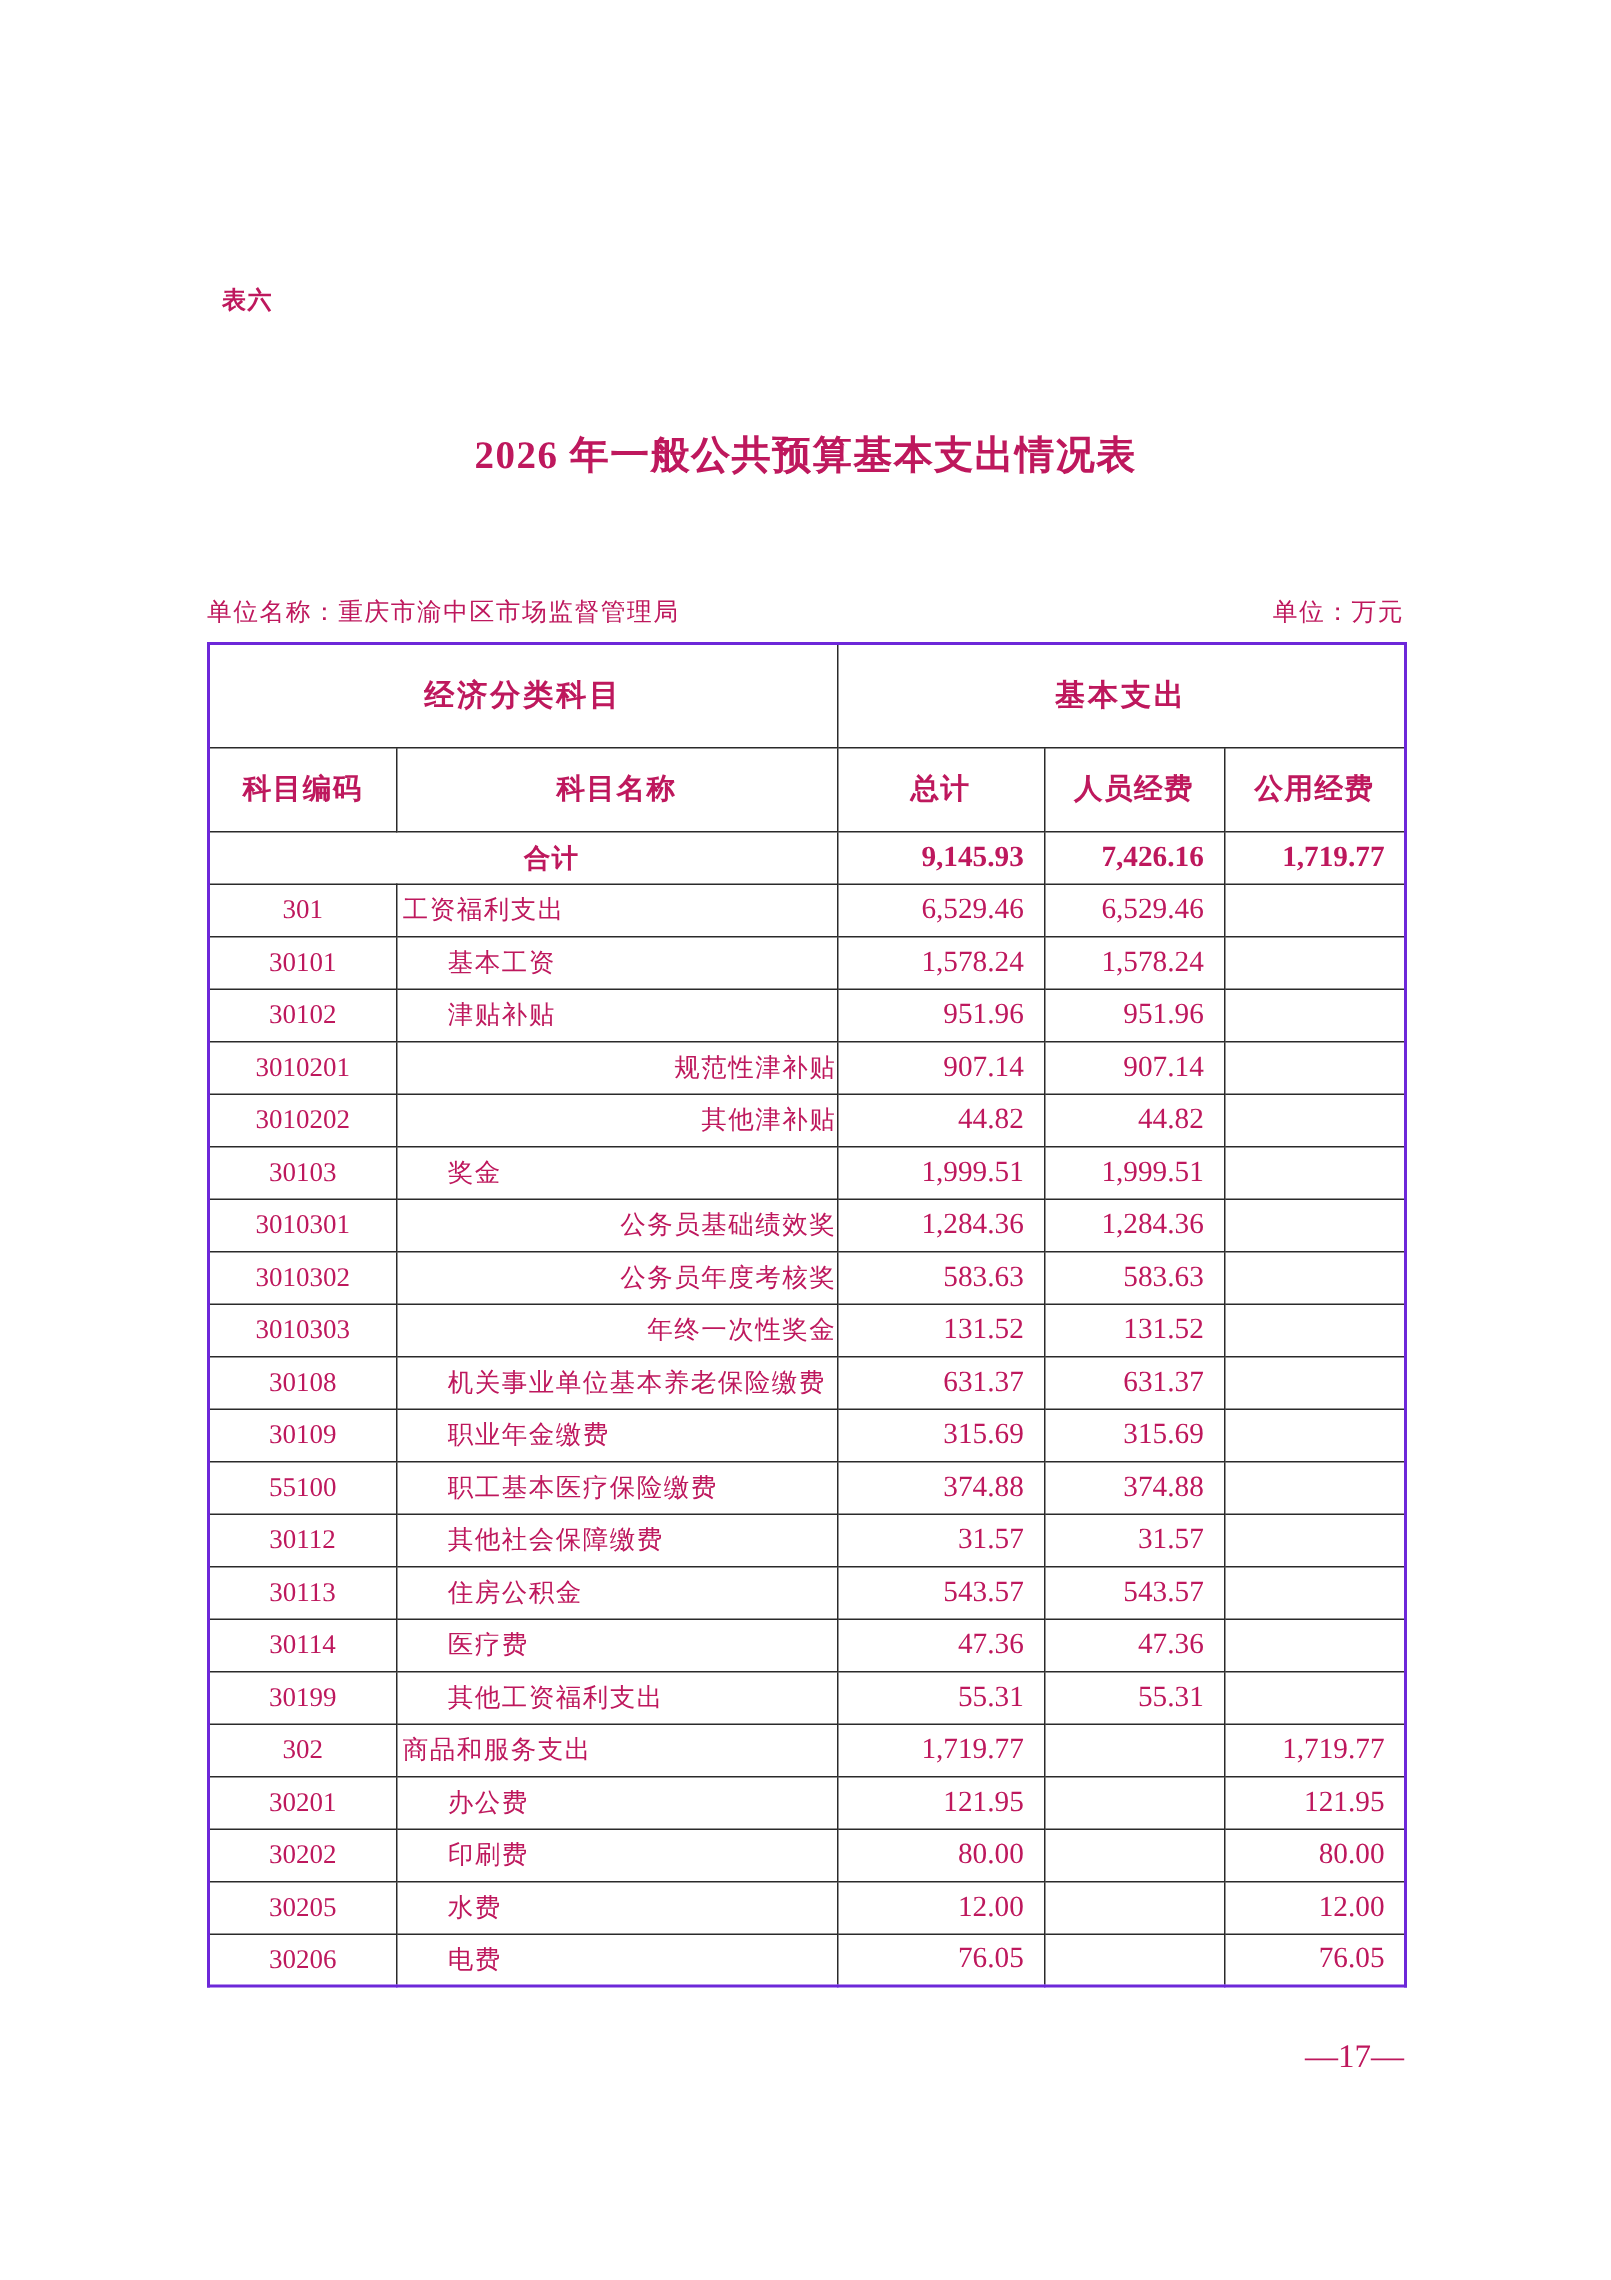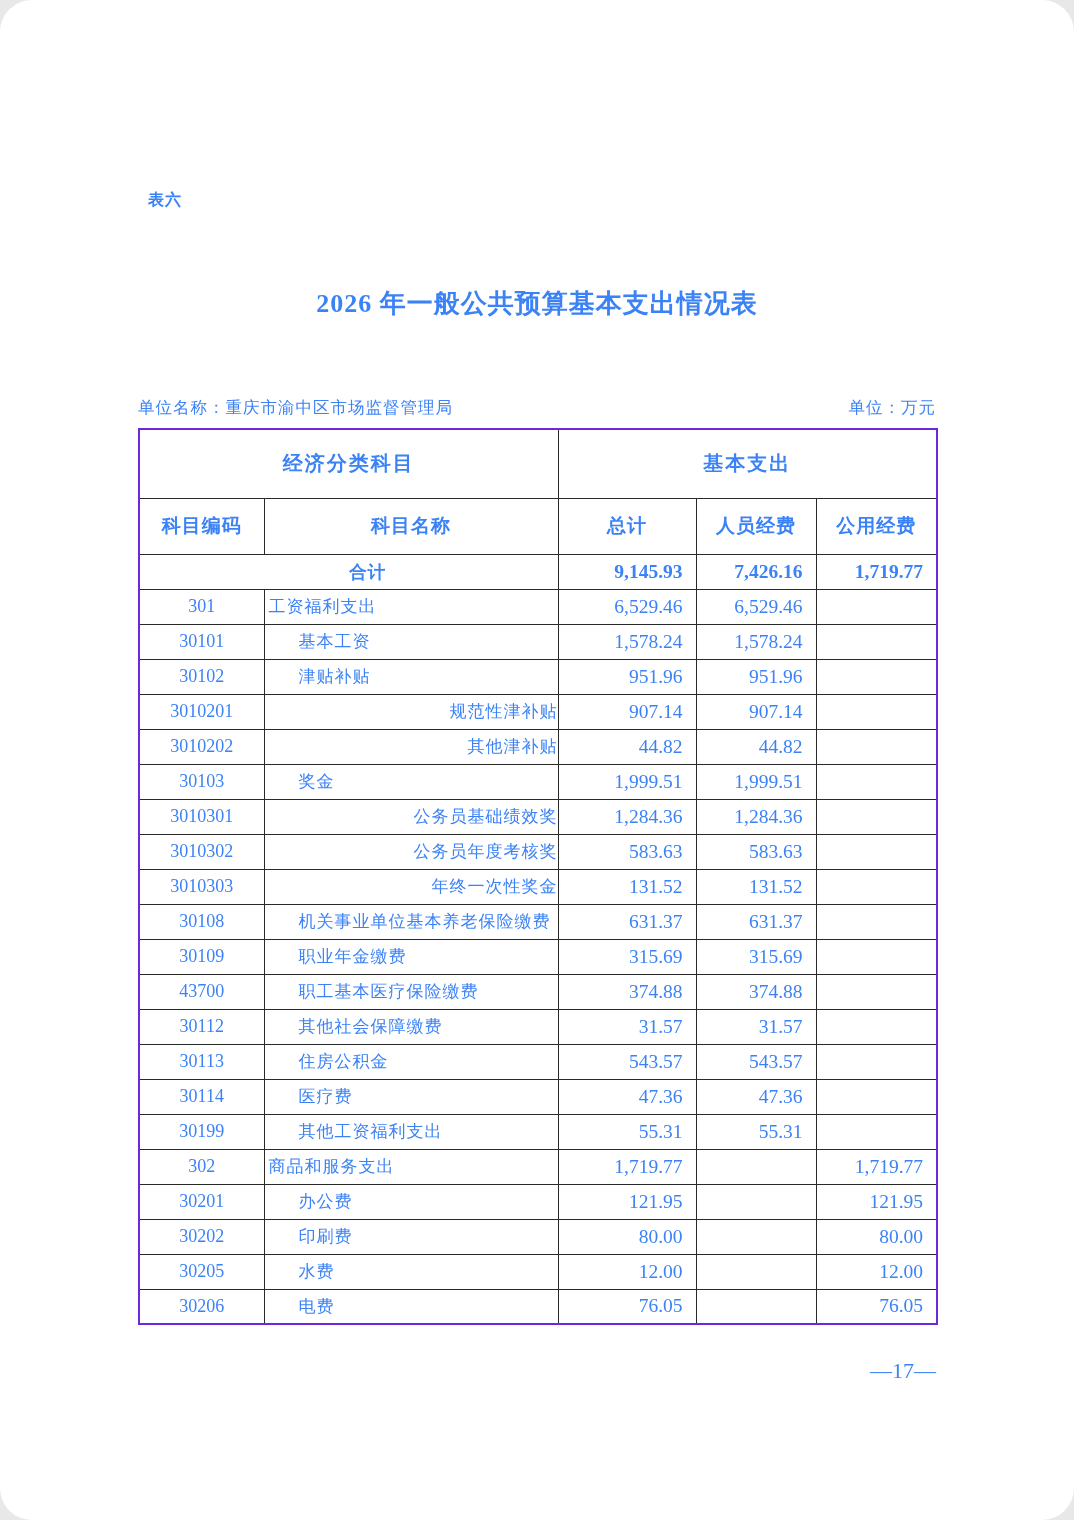--- a/index.html
+++ b/index.html
@@ -3,24 +3,23 @@
 <meta charset="utf-8">
 <style>
   * { margin: 0; padding: 0; box-sizing: border-box; }
   html, body { background: #e8e8e8; }
   .page {
     position: relative;
     width: 1074px;
     height: 1520px;
     margin: 0 auto;
     background: #ffffff;
-    color: #3b82f6;
+    color: #be185d;
     font-family: "Liberation Serif", "DejaVu Serif", serif;
     overflow: hidden;
-    border-radius: 32px;
   }
   .doc-tag {
     position: absolute;
     left: 148px;
     top: 190px;
     font-family: "DejaVu Sans", "Liberation Sans", sans-serif;
     font-weight: 700;
     font-size: 16px;
     letter-spacing: 1px;
   }
@@ -228,21 +227,21 @@
           <td class="num"></td>
         </tr>
         <tr class="data-row">
           <td class="code">30109</td>
           <td class="name lvl2">职业年金缴费</td>
           <td class="num">315.69</td>
           <td class="num">315.69</td>
           <td class="num"></td>
         </tr>
         <tr class="data-row">
-          <td class="code">43700</td>
+          <td class="code">55100</td>
           <td class="name lvl2">职工基本医疗保险缴费</td>
           <td class="num">374.88</td>
           <td class="num">374.88</td>
           <td class="num"></td>
         </tr>
         <tr class="data-row">
           <td class="code">30112</td>
           <td class="name lvl2">其他社会保障缴费</td>
           <td class="num">31.57</td>
           <td class="num">31.57</td>

